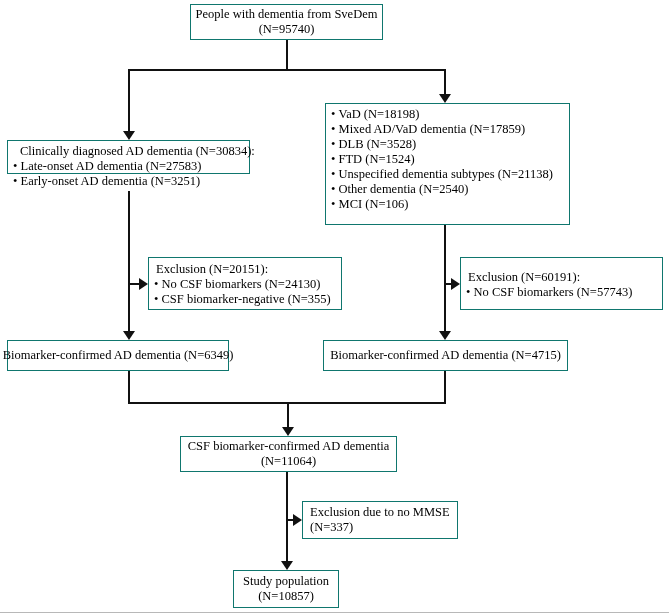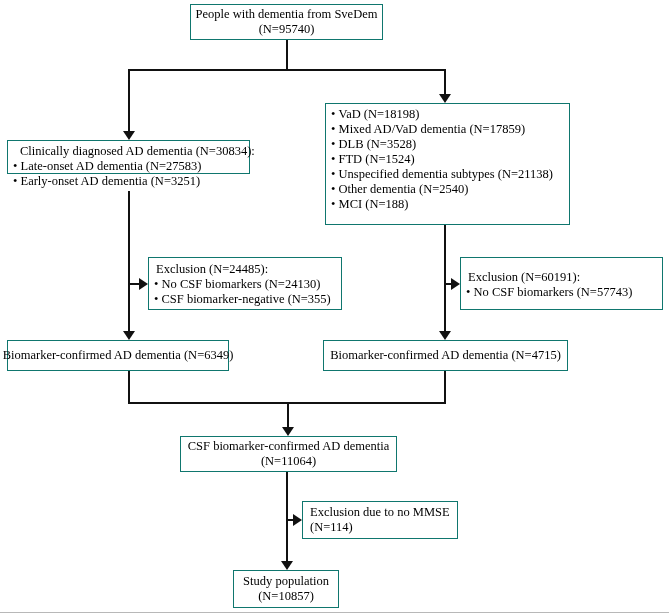--- a/index.html
+++ b/index.html
@@ -88,25 +88,25 @@
     <div class="bullet">Early-onset AD dementia (N=3251)</div>
   </div>
 
   <div class="box list" style="left:325px;top:103px;width:245px;height:122px;">
     <div class="bullet">VaD (N=18198)</div>
     <div class="bullet">Mixed AD/VaD dementia (N=17859)</div>
     <div class="bullet">DLB (N=3528)</div>
     <div class="bullet">FTD (N=1524)</div>
     <div class="bullet">Unspecified dementia subtypes (N=21138)</div>
     <div class="bullet">Other dementia (N=2540)</div>
-    <div class="bullet">MCI (N=188)</div>
+    <div class="bullet">MCI (N=106)</div>
   </div>
 
   <div class="box list" style="left:148px;top:257px;width:194px;height:53px;padding-top:4px;">
-    <div class="title" style="padding-left:2px;">Exclusion (N=24485):</div>
+    <div class="title" style="padding-left:2px;">Exclusion (N=20151):</div>
     <div class="bullet">No CSF biomarkers (N=24130)</div>
     <div class="bullet">CSF biomarker-negative (N=355)</div>
   </div>
 
   <div class="box list" style="left:460px;top:257px;width:203px;height:53px;padding-top:12px;">
     <div class="title" style="padding-left:2px;">Exclusion (N=60191):</div>
     <div class="bullet">No CSF biomarkers (N=57743)</div>
   </div>
 
   <div class="box oneline" style="left:7px;top:340px;width:222px;height:31px;">
@@ -117,21 +117,21 @@
     <div>Biomarker-confirmed AD dementia (N=4715)</div>
   </div>
 
   <div class="box center twoline" style="left:180px;top:436px;width:217px;height:36px;">
     <div>CSF biomarker-confirmed AD dementia</div>
     <div>(N=11064)</div>
   </div>
 
   <div class="box twoline" style="left:302px;top:501px;width:156px;height:38px;padding-left:7px;">
     <div>Exclusion due to no MMSE</div>
-    <div>(N=114)</div>
+    <div>(N=337)</div>
   </div>
 
   <div class="box center twoline" style="left:233px;top:570px;width:106px;height:38px;">
     <div>Study population</div>
     <div>(N=10857)</div>
   </div>
 
   <div class="scan-edge"></div>
 </div>
 

